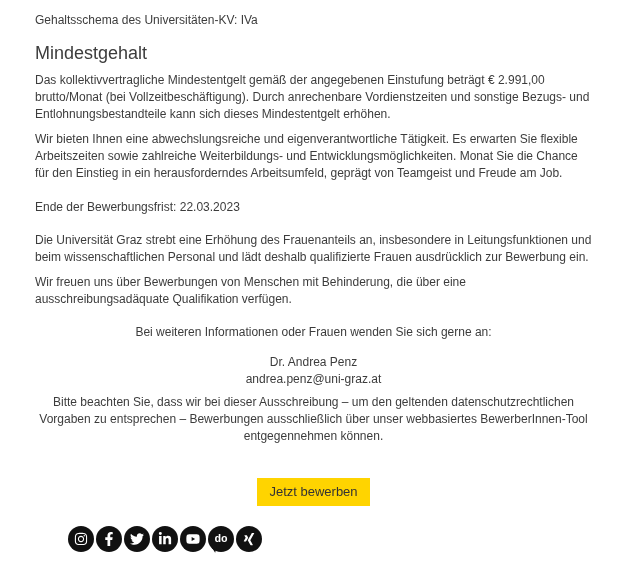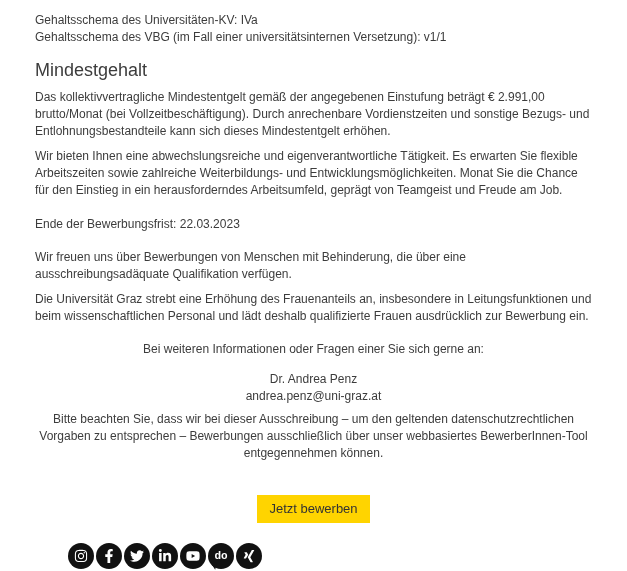--- a/index.html
+++ b/index.html
@@ -112,35 +112,34 @@
     transform: rotate(12deg);
   }
 </style>
 </head>
 <body>
 
 <div class="page">
 
   <div class="meta">
     <span class="meta-line">Gehaltsschema des Universitäten-KV: IVa</span>
-    <span class="meta-line">Gehaltsschema des VBG (im Fall einer universitätsinternen Versetzung): v1/1</span>
   </div>
 
   <h3 class="heading">Mindestgehalt</h3>
 
   <p>Das kollektivvertragliche Mindestentgelt gemäß der angegebenen Einstufung beträgt € 2.991,00 brutto/Monat (bei Vollzeitbeschäftigung). Durch anrechenbare Vordienstzeiten und sonstige Bezugs- und Entlohnungsbestandteile kann sich dieses Mindestentgelt erhöhen.</p>
   <p>Wir bieten Ihnen eine abwechslungsreiche und eigenverantwortliche Tätigkeit. Es erwarten Sie flexible Arbeitszeiten sowie zahlreiche Weiterbildungs- und Entwicklungsmöglichkeiten. Monat Sie die Chance für den Einstieg in ein herausforderndes Arbeitsumfeld, geprägt von Teamgeist und Freude am Job.</p>
 
   <p class="deadline">Ende der Bewerbungsfrist: 22.03.2023</p>
 
+  <p>Die Universität Graz strebt eine Erhöhung des Frauenanteils an, insbesondere in Leitungsfunktionen und beim wissenschaftlichen Personal und lädt deshalb qualifizierte Frauen ausdrücklich zur Bewerbung ein.</p>
   <p>Wir freuen uns über Bewerbungen von Menschen mit Behinderung, die über eine ausschreibungsadäquate Qualifikation verfügen.</p>
-  <p>Die Universität Graz strebt eine Erhöhung des Frauenanteils an, insbesondere in Leitungsfunktionen und beim wissenschaftlichen Personal und lädt deshalb qualifizierte Frauen ausdrücklich zur Bewerbung ein.</p>
 
   <div class="centered">
-    <p class="contact-intro">Bei weiteren Informationen oder Fragen einer Sie sich gerne an:</p>
+    <p class="contact-intro">Bei weiteren Informationen oder Frauen wenden Sie sich gerne an:</p>
     <div class="contact-block">
       <span class="contact-line">Dr. Andrea Penz</span>
       <a class="contact-line email-link">andrea.penz@uni-graz.at</a>
     </div>
     <p class="note">Bitte beachten Sie, dass wir bei dieser Ausschreibung – um den geltenden datenschutzrechtlichen Vorgaben zu entsprechen – Bewerbungen ausschließlich über unser webbasiertes BewerberInnen-Tool entgegennehmen können.</p>
   </div>
 
   <div class="button-row">
     <button class="apply-btn">Jetzt bewerben</button>
   </div>

